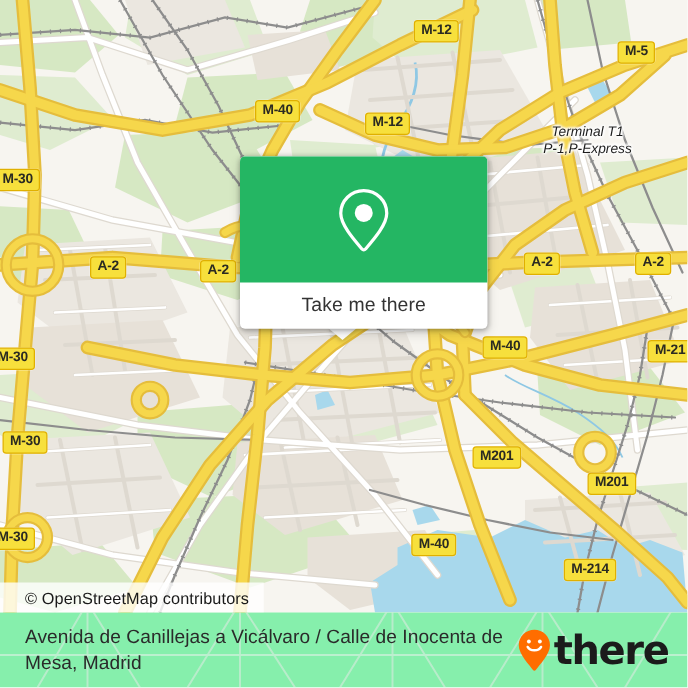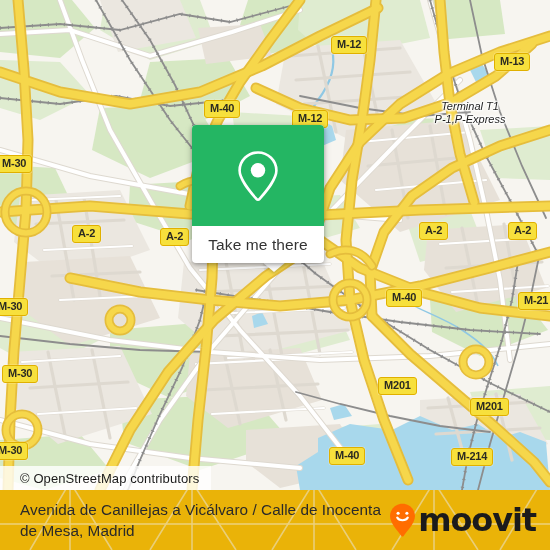--- a/index.html
+++ b/index.html
@@ -35,21 +35,20 @@
     font-size: 11px;
     font-weight: bold;
     line-height: 15px;
     height: 18px;
     padding: 0 5px;
     text-align: center;
     white-space: nowrap;
     letter-spacing: -0.2px;
     font-family: "Liberation Sans", sans-serif;
     box-shadow: 0 0 0 0.5px rgba(255,255,255,0.35);
-    margin-top: 20px;
   }
 
   
   .place-label {
     position: absolute;
     font-style: italic;
     font-weight: normal;
     font-size: 11px;
     line-height: 12.5px;
     color: #1d1d1d;
@@ -57,21 +56,21 @@
     text-shadow:
       1px 0 2px #fff, -1px 0 2px #fff, 0 1px 2px #fff, 0 -1px 2px #fff,
       1px 1px 2px #fff, -1px -1px 2px #fff, 1px -1px 2px #fff, -1px 1px 2px #fff;
     white-space: nowrap;
   }
 
   
   #popup {
     position: absolute;
     left: 192px; top: 125px;
-    width: 132px; height: 138px;
+    width: 198px; height: 138px;
     border-radius: 4px;
     background: #ffffff;
     box-shadow: 0 1px 4px rgba(0,0,0,0.30), 0 3px 9px rgba(0,0,0,0.16);
     overflow: hidden;
     z-index: 20;
   }
   #popup-green {
     width: 100%; height: 101px;
     background: #24b663;
     display: flex; align-items: center; justify-content: center;
@@ -107,21 +106,21 @@
     color: #1a1a1a;
     z-index: 25;
     letter-spacing: 0.1px;
   }
 
   
   #footer {
     position: absolute;
     left: 0; top: 490px;
     width: 550px; height: 60px;
-    background: #eab308;
+    background: #86efac;
     overflow: hidden;
   }
   #footer-watermark {
     position: absolute; left: 0; top: -26px;
     width: 550px; height: 86px;
     opacity: 0.5;
   }
   #footer-inner {
     position: relative;
     width: 100%; height: 100%;
@@ -385,37 +384,37 @@
         <circle cx="476" cy="362" r="13" fill="none"></circle>
         <circle cx="22" cy="430" r="16" fill="none"></circle>
         <circle cx="120" cy="320" r="11" fill="none"></circle>
         <path d="M180,186 C196,176 214,180 222,196"></path>
         <path d="M330,254 C346,246 362,250 372,266"></path>
       </g>
     </svg>
 
     <div id="shields">
         <div class="shield" style="left: 331px; top: 16px;">M-12</div>
-        <div class="shield" style="left: 494px; top: 33px;">M-13</div>
+        <div class="shield" style="left: 494px; top: 33px;">M-5</div>
         <div class="shield" style="left: 292px; top: 90px;">M-12</div>
         <div class="shield" style="left: 204px; top: 80px;">M-40</div>
         <div class="shield" style="left: 72px; top: 205px;">A-2</div>
         <div class="shield" style="left: 160px; top: 208px;">A-2</div>
         <div class="shield" style="left: 419px; top: 202px;">A-2</div>
         <div class="shield" style="left: 508px; top: 202px;">A-2</div>
         <div class="shield" style="left: -4px; top: 135px;">M-30</div>
         <div class="shield" style="left: -8px; top: 278px;">M-30</div>
         <div class="shield" style="left: 2px; top: 345px;">M-30</div>
         <div class="shield" style="left: -8px; top: 422px;">M-30</div>
         <div class="shield" style="left: 386px; top: 269px;">M-40</div>
         <div class="shield" style="left: 518px; top: 272px;">M-21</div>
         <div class="shield" style="left: 378px; top: 357px;">M201</div>
         <div class="shield" style="left: 470px; top: 378px;">M201</div>
         <div class="shield" style="left: 329px; top: 427px;">M-40</div>
-        <div class="shield" style="left: 451px; top: 428px;">M-214</div>
+        <div class="shield" style="left: 451px; top: 447px;">M-214</div>
       </div>
 
     <div id="place-labels">
         <div class="place-label" style="left: 470px; top: 100px; transform: translateX(-50%);">
           <div>Terminal T1</div>
           <div>P-1,P-Express</div>
         </div>
       </div>
 
     <div id="popup-tail"></div>
@@ -454,17 +453,17 @@
       <div id="footer-title">Avenida de Canillejas a Vicálvaro / Calle de Inocenta de Mesa, Madrid</div>
       <div id="brand">
         <svg id="brand-mark" viewBox="0 0 27 34">
           <path d="M13.5 0.8 C6.6 0.8 1 6.3 1 13.1 C1 20.6 9.6 28.8 12.4 33
                    C12.9 33.8 14.1 33.8 14.6 33 C17.4 28.8 26 20.6 26 13.1
                    C26 6.3 20.4 0.8 13.5 0.8 Z" fill="#ff6d00"></path>
           <circle cx="9.1" cy="10.2" r="1.55" fill="#ffffff"></circle>
           <circle cx="17.9" cy="10.2" r="1.55" fill="#ffffff"></circle>
           <path d="M8.2 14.6 C10.0 18.1 17.0 18.1 18.8 14.6" stroke="#ffffff" stroke-width="2.1" fill="none" stroke-linecap="round"></path>
         </svg>
-        <span id="brand-word">moovit</span>
+        <span id="brand-word">there</span>
       </div>
     </div>
   </div>
 </div>
 
 </body></html>

